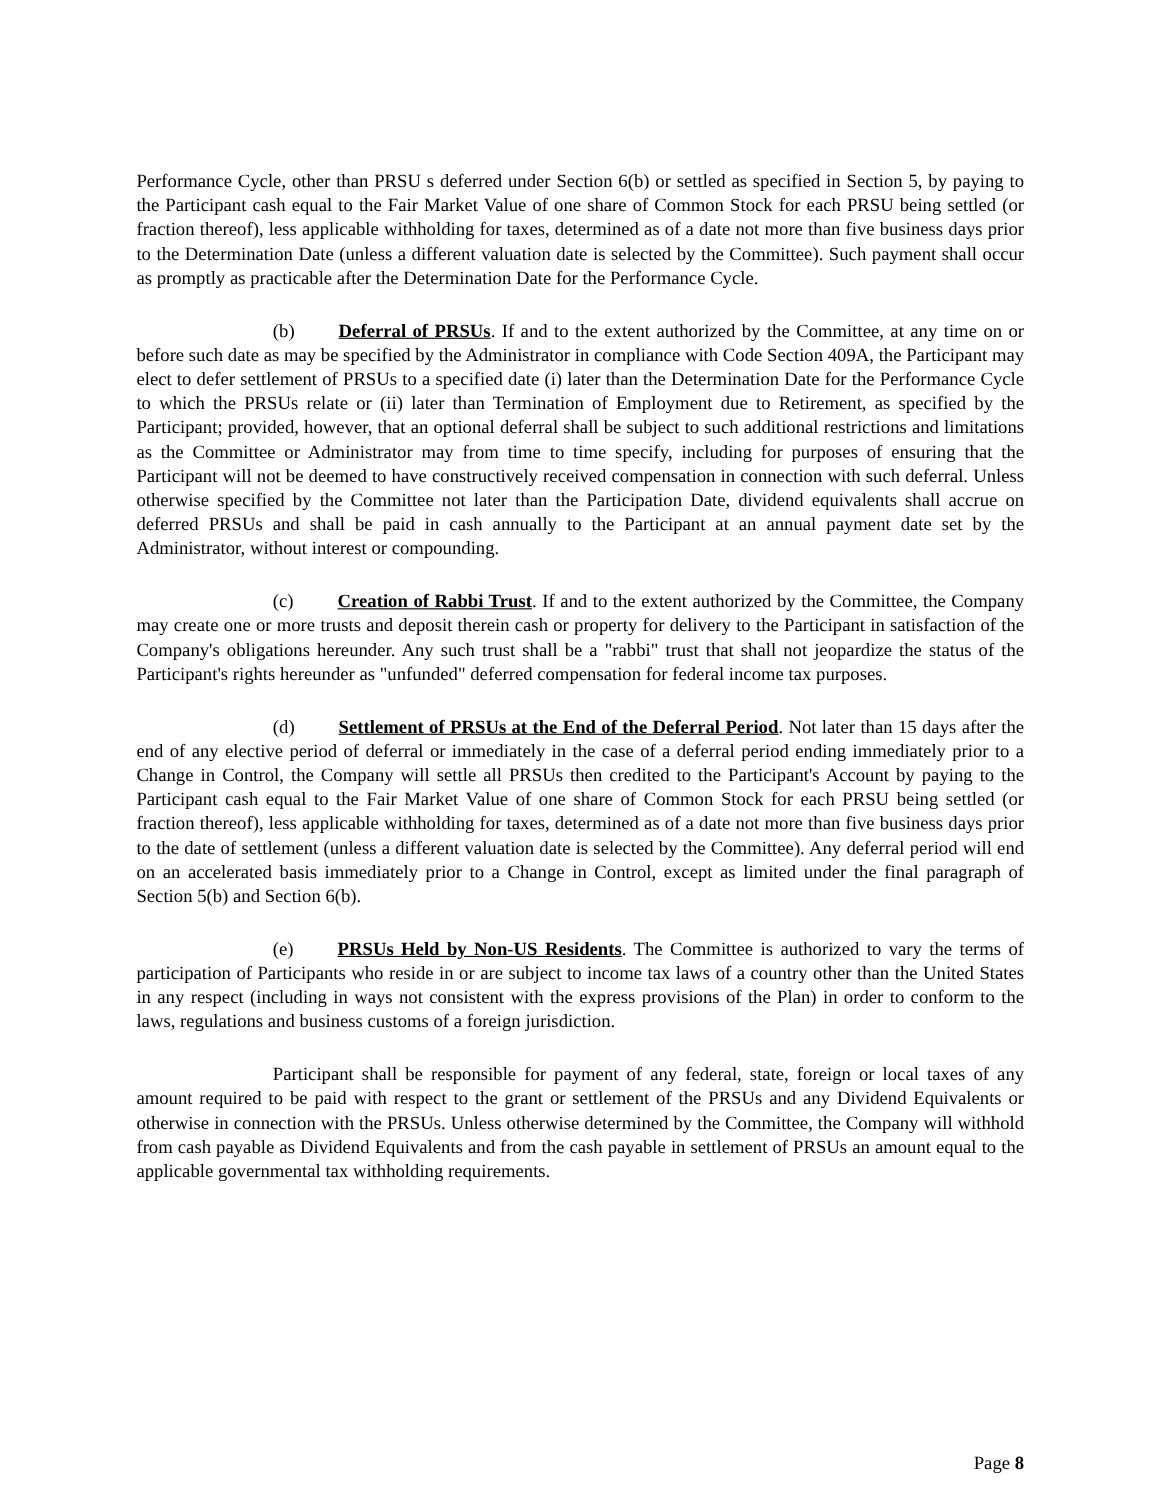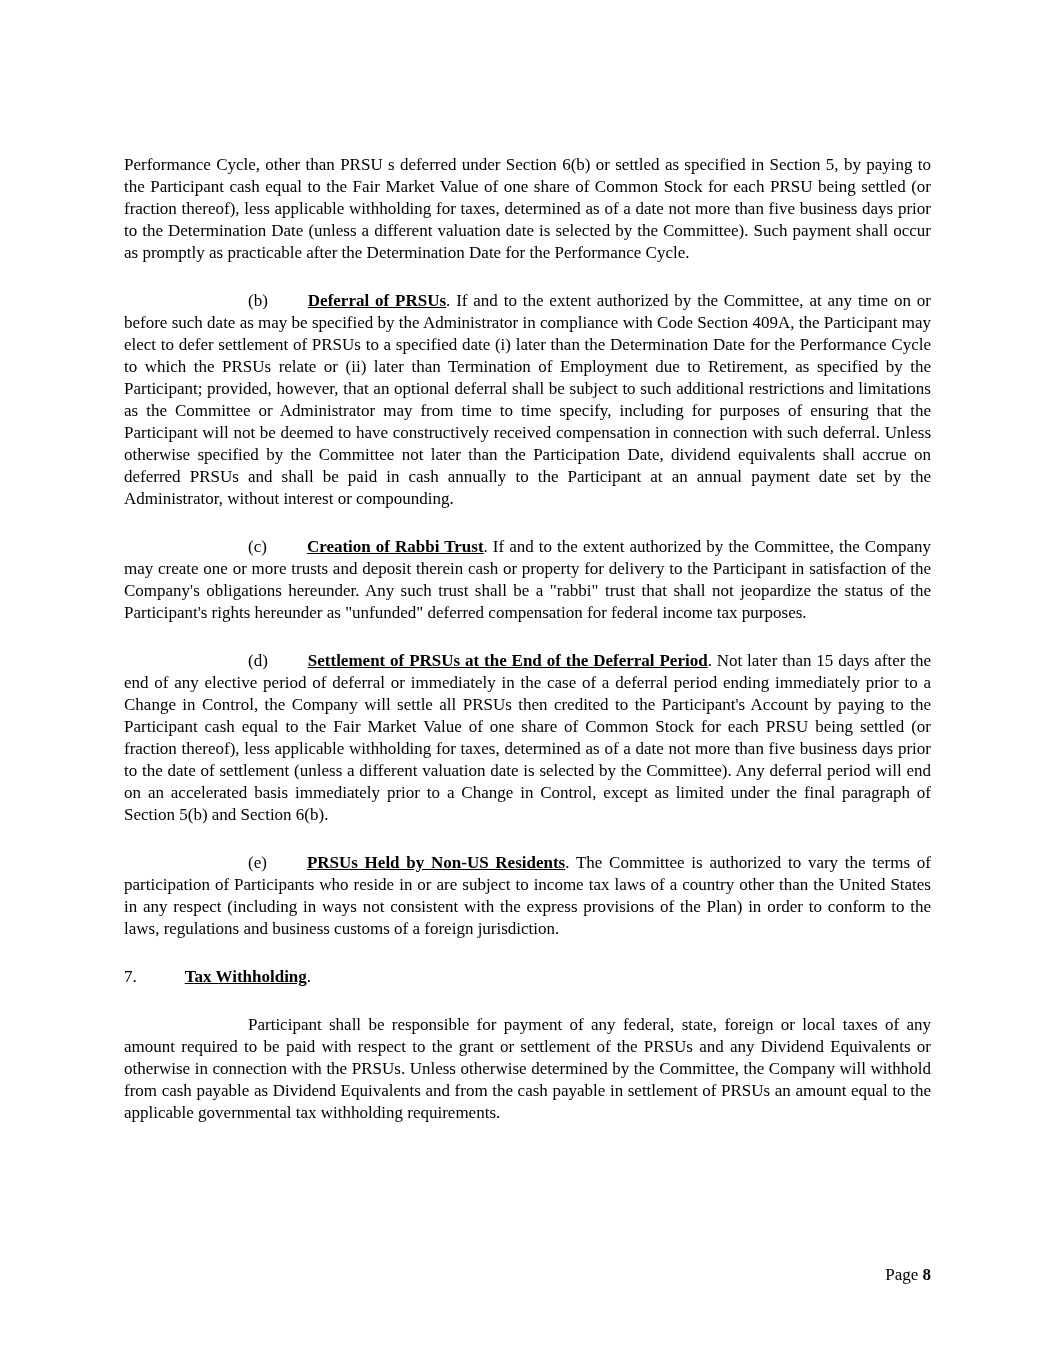--- a/index.html
+++ b/index.html
@@ -46,21 +46,21 @@
     font-weight: bold;
   }
   .section-head {
     margin: 66px 0 26px 0;
     font-size: 17px;
     line-height: 22px;
     text-align: left;
   }
   .footer {
     position: absolute;
-    top: 1228px;
+    top: 1283px;
     right: 124px;
     font-size: 17px;
     line-height: 22px;
   }
   .footer b {
     font-weight: bold;
   }
 </style>
 </head>
 <body>
@@ -71,20 +71,19 @@
     <p class="para"><span>Performance Cycle, other than PRSU s deferred under Section 6(b) or settled as specified in Section 5, by paying to the Participant cash equal to the Fair Market Value of one share of Common Stock for each PRSU being settled (or fraction thereof), less applicable withholding for taxes, determined as of a date not more than five business days prior to the Determination Date (unless a different valuation date is selected by the Committee). Such payment shall occur as promptly as practicable after the Determination Date for the Performance Cycle.</span></p>
 
     <p class="para indent-first"><span class="label">(b)</span><span class="tab"></span><span class="u">Deferral of PRSUs</span><span>. If and to the extent authorized by the Committee, at any time on or before such date as may be specified by the Administrator in compliance with Code Section 409A, the Participant may elect to defer settlement of PRSUs to a specified date (i) later than the Determination Date for the Performance Cycle to which the PRSUs relate or (ii) later than Termination of Employment due to Retirement, as specified by the Participant; provided, however, that an optional deferral shall be subject to such additional restrictions and limitations as the Committee or Administrator may from time to time specify, including for purposes of ensuring that the Participant will not be deemed to have constructively received compensation in connection with such deferral. Unless otherwise specified by the Committee not later than the Participation Date, dividend equivalents shall accrue on deferred PRSUs and shall be paid in cash annually to the Participant at an annual payment date set by the Administrator, without interest or compounding.</span></p>
 
     <p class="para indent-first"><span class="label">(c)</span><span class="tab"></span><span class="u">Creation of Rabbi Trust</span><span>. If and to the extent authorized by the Committee, the Company may create one or more trusts and deposit therein cash or property for delivery to the Participant in satisfaction of the Company's obligations hereunder. Any such trust shall be a "rabbi" trust that shall not jeopardize the status of the Participant's rights hereunder as "unfunded" deferred compensation for federal income tax purposes.</span></p>
 
     <p class="para indent-first"><span class="label">(d)</span><span class="tab"></span><span class="u">Settlement of PRSUs at the End of the Deferral Period</span><span>. Not later than 15 days after the end of any elective period of deferral or immediately in the case of a deferral period ending immediately prior to a Change in Control, the Company will settle all PRSUs then credited to the Participant's Account by paying to the Participant cash equal to the Fair Market Value of one share of Common Stock for each PRSU being settled (or fraction thereof), less applicable withholding for taxes, determined as of a date not more than five business days prior to the date of settlement (unless a different valuation date is selected by the Committee). Any deferral period will end on an accelerated basis immediately prior to a Change in Control, except as limited under the final paragraph of Section 5(b) and Section 6(b).</span></p>
 
     <p class="para indent-first"><span class="label">(e)</span><span class="tab"></span><span class="u">PRSUs Held by Non-US Residents</span><span>. The Committee is authorized to vary the terms of participation of Participants who reside in or are subject to income tax laws of a country other than the United States in any respect (including in ways not consistent with the express provisions of the Plan) in order to conform to the laws, regulations and business customs of a foreign jurisdiction.</span></p>
 
-    <p class="para section-head"><span>7.</span><span class="tab-wide"></span><span class="u">Tax Withholding</span><span>.</span></p>
 
     <p class="para indent-first"><span>Participant shall be responsible for payment of any federal, state, foreign or local taxes of any amount required to be paid with respect to the grant or settlement of the PRSUs and any Dividend Equivalents or otherwise in connection with the PRSUs.  Unless otherwise determined by the Committee, the Company will withhold from cash payable as Dividend Equivalents and from the cash payable in settlement of PRSUs an amount equal to the applicable governmental tax withholding requirements.</span></p>
 
   </div>
 
   <div class="footer"><span>Page</span>&nbsp;<b>8</b></div>
 </div>
 
 </body></html>

